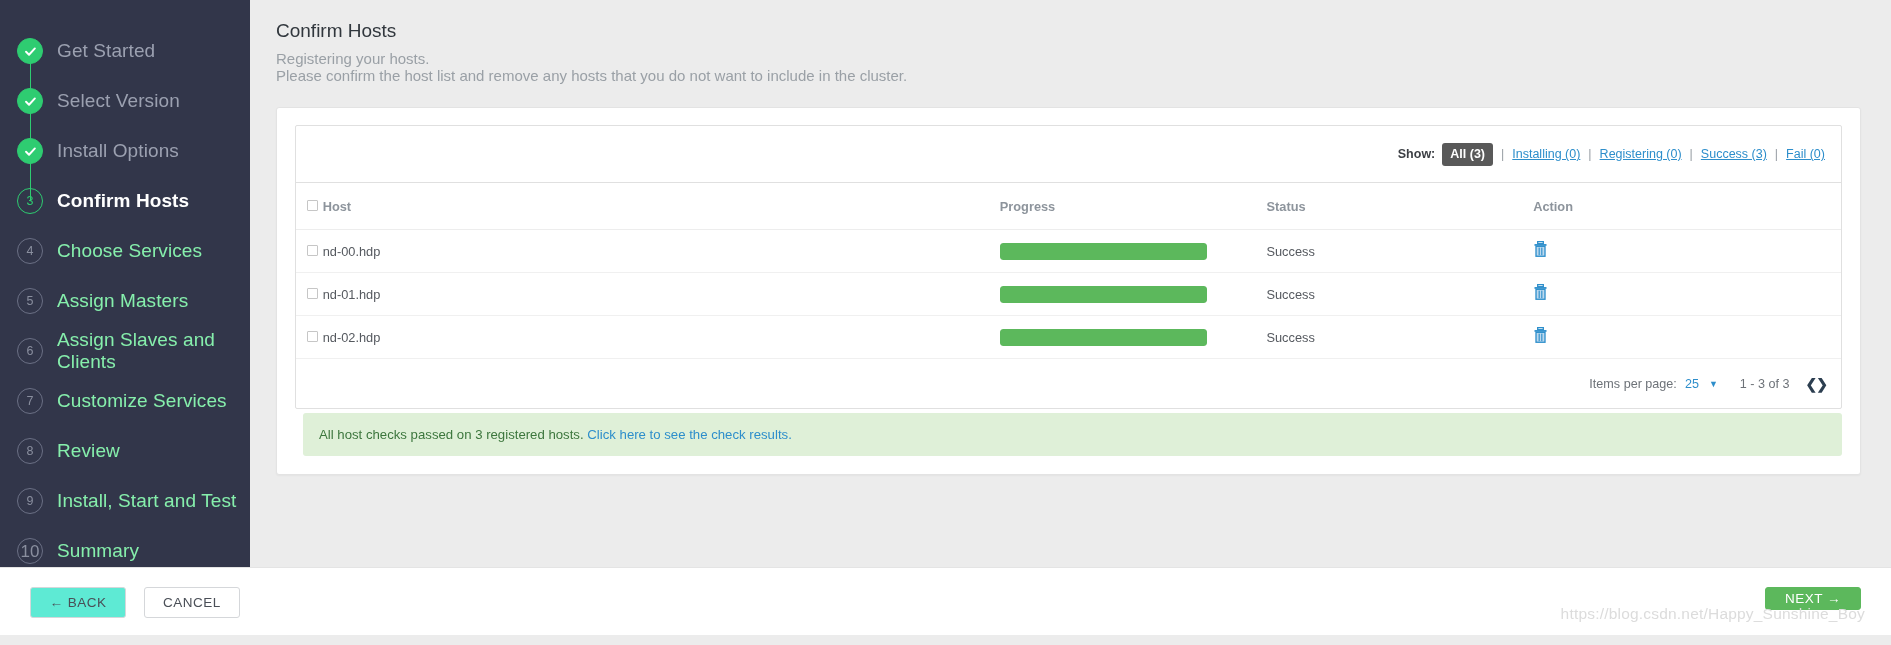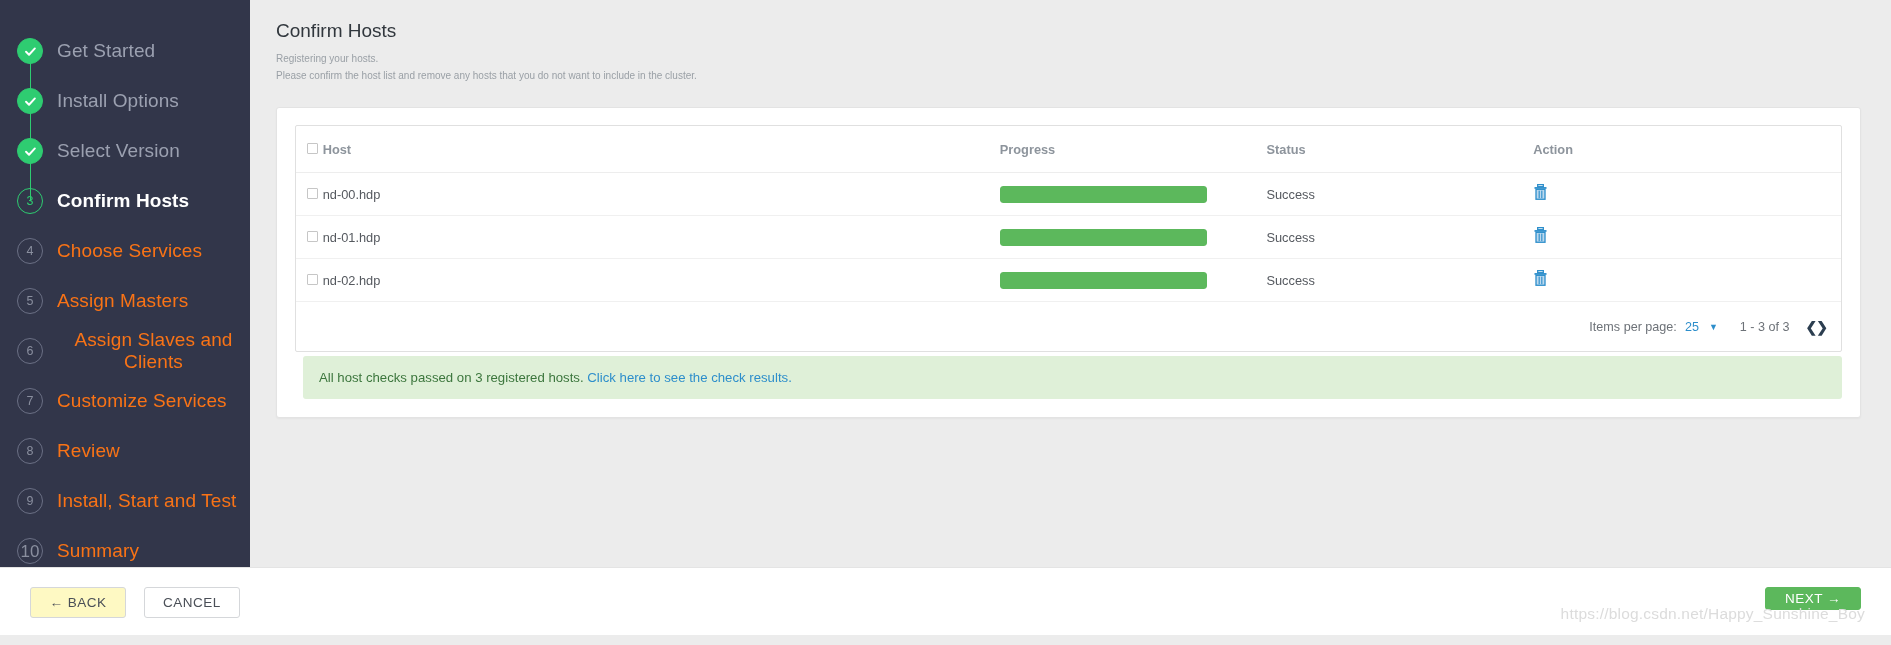--- a/index.html
+++ b/index.html
@@ -71,39 +71,39 @@
     background: #2ecc71;
     z-index: 1;
   }
   .step-label {
     margin-left: 14px;
     font-size: 19px;
     letter-spacing: 0.1px;
   }
   .step.done .step-label { color: #9ba0b0; }
   .step.active .step-label { color: #ffffff; font-weight: bold; }
-  .step.todo .step-label { color: #f97316; text-align: center; }
+  .step.todo .step-label { color: #86efac; }
 
   
   #main {
     position: absolute;
     left: 250px; top: 0;
     width: 1641px; height: 577px;
     background: #ececec;
     padding: 20px 22px 0 22px;
     overflow: hidden;
   }
   #page-title {
     font-size: 19px;
     color: #31373d;
     margin: 0 0 9px 4px;
     font-weight: normal;
   }
   .subtitle {
-    font-size: 10px;
+    font-size: 15px;
     color: #9aa0a6;
     margin-left: 4px;
     line-height: 16.5px;
   }
 
   .card {
     margin-top: 23px;
     margin-left: 4px;
     width: 1585px;
     background: #ffffff;
@@ -248,21 +248,21 @@
     letter-spacing: 0.5px;
     cursor: pointer;
     border-radius: 3px;
     display: flex;
     align-items: center;
     justify-content: center;
   }
   #btn-back {
     left: 30px; top: 19px;
     width: 96px; height: 31px;
-    background: #fef9c3;
+    background: #5eead4;
     border: 1px solid #d5d7da;
     color: #4a4f57;
   }
   #btn-cancel {
     left: 144px; top: 19px;
     width: 96px; height: 31px;
     background: #ffffff;
     border: 1px solid #d5d7da;
     color: #4a4f57;
   }
@@ -305,30 +305,30 @@
         </div>
         <span class="step-label">Get Started</span>
       </div>
       <div class="step done">
         <div class="connector" style="top: 25px;"></div>
         <div class="step-marker">
           <svg width="13" height="13" viewBox="0 0 16 16">
             <path d="M2.5 8.3 L6.2 12 L13.4 4.2" stroke="#ffffff" stroke-width="2.4" fill="none" stroke-linecap="round" stroke-linejoin="round"></path>
           </svg>
         </div>
-        <span class="step-label">Install Options</span>
+        <span class="step-label">Select Version</span>
       </div>
       <div class="step done">
         <div class="connector" style="top: 25px;"></div>
         <div class="step-marker">
           <svg width="13" height="13" viewBox="0 0 16 16">
             <path d="M2.5 8.3 L6.2 12 L13.4 4.2" stroke="#ffffff" stroke-width="2.4" fill="none" stroke-linecap="round" stroke-linejoin="round"></path>
           </svg>
         </div>
-        <span class="step-label">Select Version</span>
+        <span class="step-label">Install Options</span>
       </div>
       <div class="step active">
         <div class="step-marker">3</div>
         <span class="step-label">Confirm Hosts</span>
       </div>
       <div class="step todo">
         <div class="step-marker">4</div>
         <span class="step-label">Choose Services</span>
       </div>
       <div class="step todo">
@@ -359,20 +359,24 @@
 
   <div id="main">
     <h1 id="page-title">Confirm Hosts</h1>
     <div class="subtitle">Registering your hosts.</div>
     <div class="subtitle">Please confirm the host list and remove any hosts that you do not want to include in the cluster.</div>
 
     <div class="card">
 
       <div class="inner-box">
 
+        <div class="filter-bar">
+          <span class="show-label">Show:</span>
+          <span id="filter-items"><span class="chip-active">All (3)</span><span class="sep">|</span><span class="flink">Installing (0)</span><span class="sep">|</span><span class="flink">Registering (0)</span><span class="sep">|</span><span class="flink">Success (3)</span><span class="sep">|</span><span class="flink">Fail (0)</span></span>
+        </div>
 
         <table class="hosts">
           <thead>
             <tr>
               <th class="col-check">
                 <span class="cbx"></span>
               </th>
               <th class="col-host">Host</th>
               <th class="col-prog">Progress</th>
               <th class="col-status">Status</th>

